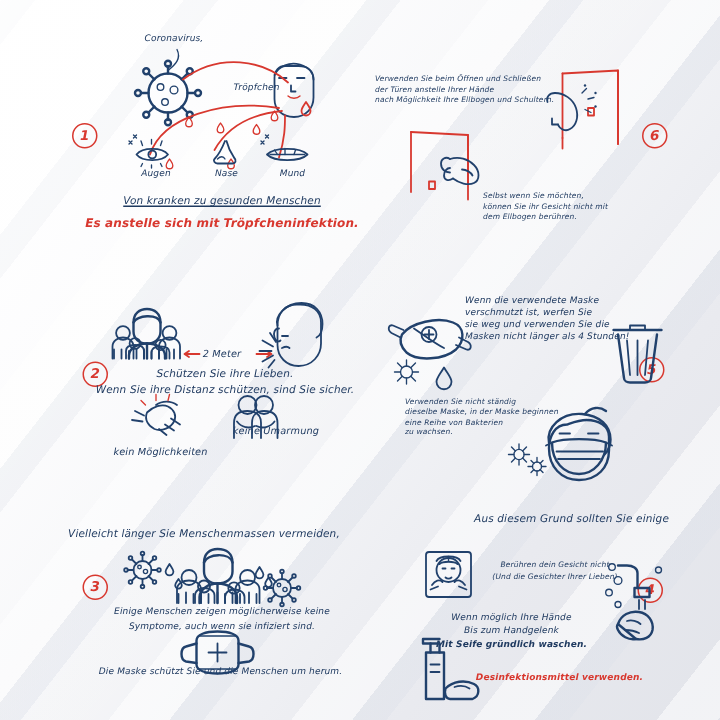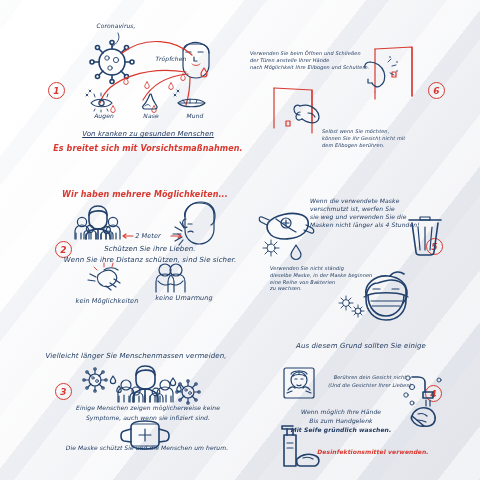--- a/index.html
+++ b/index.html
@@ -99,21 +99,21 @@
     <div class="t fs6 c" style="position:absolute;left:86px;top:22px;width:60px;">Coronavirus,</div>
 
     <div class="t fs6 c" style="position:absolute;left:148px;top:55px;width:46px;">Tröpfchen</div>
 
     <div class="t fs6 c" style="position:absolute;left:84px;top:112px;width:40px;">Augen</div>
     <div class="t fs6 c" style="position:absolute;left:131px;top:112px;width:40px;">Nase</div>
     <div class="t fs6 c" style="position:absolute;left:175px;top:112px;width:40px;">Mund</div>
 
     <div class="t fs7 c" style="position:absolute;left:60px;top:130px;width:176px;text-decoration:underline;">Von kranken zu gesunden Menschen</div>
 
-    <div class="t fs8 c red bold" style="position:absolute;left:52px;top:144px;width:192px;">Es breitet sich mit Vorsichtsmaßnahmen.</div>
+    <div class="t fs8 c red bold" style="position:absolute;left:52px;top:144px;width:192px;">Es anstelle sich mit Tröpfcheninfektion.</div>
 
     <svg width="240" height="175" style="position:absolute;left:0;top:0;">
 
       <path class="inkthin" d="M118,33 C121,39 117,43 112,47"></path>
 
       <g>
         <circle class="ink2" cx="112" cy="62" r="13"></circle>
         <circle class="inkthin" cx="107" cy="58" r="2.2"></circle>
         <circle class="inkthin" cx="116" cy="60" r="2.6"></circle>
         <circle class="inkthin" cx="110" cy="68" r="2.2"></circle>
@@ -234,29 +234,28 @@
         <path class="ink" d="M62,119 C59,121 56,120 56,117 C56,114 58,112 60,112"></path>
         <path class="ink" d="M60,106 C57,104 54,106 54,109 C54,113 57,115 60,115"></path>
         <path class="ink" d="M68,113 C71,113 74,115 75,117"></path>
       </g>
     </svg>
   </div>
 
   <div class="panel" style="left:0;top:175px;width:240px;height:155px;">
     <div class="numbadge" style="left:55px;top:66px;">2</div>
 
-    <div class="t fs8 c red bold" style="position:absolute;left:50px;top:15px;width:190px;">Wir haben mehrere Möglichkeiten...</div>
 
     <div class="t fs65 c" style="position:absolute;left:128px;top:57px;width:40px;">2 Meter</div>
 
     <div class="t fs7 c" style="position:absolute;left:65px;top:70px;width:170px;">Schützen Sie ihre Lieben.</div>
     <div class="t fs7 c" style="position:absolute;left:55px;top:81px;width:190px;">Wenn Sie ihre Distanz schützen, sind Sie sicher.</div>
 
     <div class="t fs65 c" style="position:absolute;left:68px;top:122px;width:78px;">kein Möglichkeiten</div>
-    <div class="t fs65 c" style="position:absolute;left:148px;top:119px;width:72px;">keine Umarmung</div>
+    <div class="t fs65 c" style="position:absolute;left:148px;top:108px;width:72px;">keine Umarmung</div>
 
     <svg width="240" height="155" style="position:absolute;left:0;top:0;">
 
       <g>
 
         <circle class="ink" cx="82" cy="47" r="4.6"></circle>
         <path class="ink" d="M75,64 L75,56 C75,52 79,50 82,50 C85,50 89,52 89,56 L89,64"></path>
         <circle class="ink" cx="113" cy="47" r="4.6"></circle>
         <path class="ink" d="M106,64 L106,56 C106,52 110,50 113,50 C116,50 120,52 120,56 L120,64"></path>
 
@@ -462,21 +461,21 @@
         <path class="ink2" d="M159,99 L166,101 C170,102 170,110 166,111 L159,112"></path>
         <path class="ink" d="M145,99 L145,111 M139,105 L151,105"></path>
         <path class="inkthin" d="M133,94 L157,94 M133,116 L157,116"></path>
       </g>
     </svg>
   </div>
 
   <div class="panel" style="left:240px;top:330px;width:240px;height:150px;">
     <div class="numbadge" style="left:185px;top:55px;">4</div>
 
-    <div class="t fs7 c" style="position:absolute;left:36px;top:12px;width:170px;">Aus diesem Grund sollten Sie einige</div>
+    <div class="t fs7 c" style="position:absolute;left:36px;top:12px;width:170px;text-align:right;">Aus diesem Grund sollten Sie einige</div>
 
     <div class="t fs5 c" style="position:absolute;left:80px;top:44px;width:100px;">Berühren dein Gesicht nicht</div>
     <div class="t fs5 c" style="position:absolute;left:76px;top:52px;width:108px;">(Und die Gesichter Ihrer Lieben)</div>
 
     <div class="t fs6 c" style="position:absolute;left:48px;top:78px;width:106px;">Wenn möglich Ihre Hände</div>
     <div class="t fs6 c" style="position:absolute;left:48px;top:87px;width:106px;">Bis zum Handgelenk</div>
     <div class="t fs6 c bold" style="position:absolute;left:44px;top:96px;width:114px;">Mit Seife gründlich waschen.</div>
 
     <div class="t fs6 c red bold" style="position:absolute;left:68px;top:118px;width:130px;">Desinfektionsmittel verwenden.</div>
 

